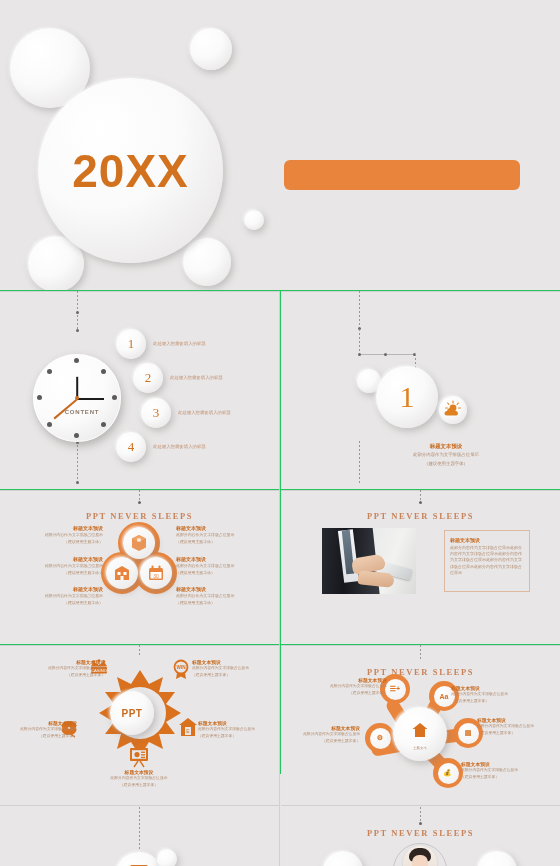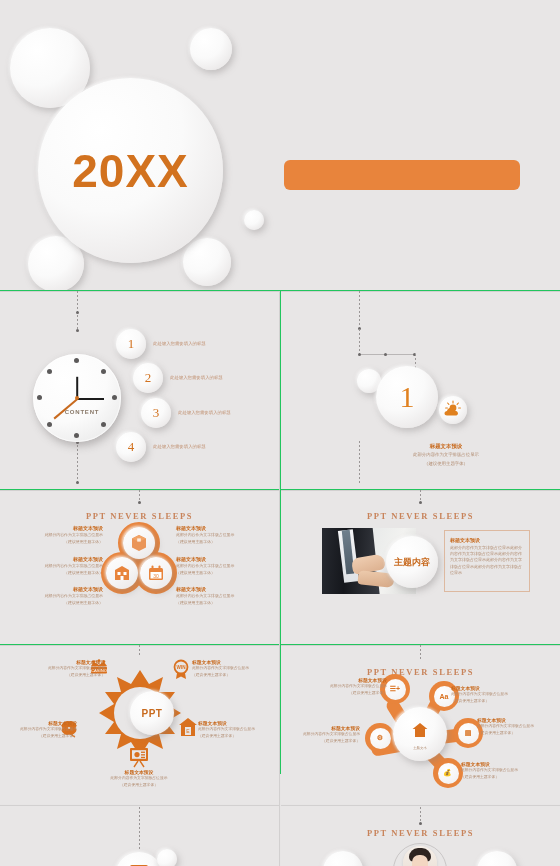--- a/index.html
+++ b/index.html
@@ -120,21 +120,21 @@
   #s5 .topic { position:absolute; left:105px; top:46px; width:52px; height:52px; }
   #s5 .topic span { position:absolute; inset:0; display:flex;align-items:center;justify-content:center;
      font-size:9px; font-weight:bold; color:#c86a1e; }
   #s5 .txtbox { position:absolute; left:163px; top:40px; width:86px; height:62px;
      border:1px solid #ddb9a0; padding:6px 5px; }
   #s5 .txtbox .ttl { font-size:5px; }
   #s5 .txtbox .body { font-size:4px; line-height:1.55; margin-top:2px; }
 
   
   #s6 { left:0; top:645px; width:279px; height:159px; }
-  #s6 .hubinner { position:absolute; left:130px; top:46px; width:44px; height:44px; }
+  #s6 .hubinner { position:absolute; left:110px; top:46px; width:44px; height:44px; }
   #s6 .hubinner span { position:absolute; inset:0; display:flex;align-items:center;justify-content:center;
      font-size:10px; font-weight:bold; color:#c86a1e; letter-spacing:.5px; }
   #s6 .blk { position:absolute; width:80px; }
   #s6 .blk .ttl { font-size:4.8px; }
   #s6 .blk .body { font-size:3.8px; line-height:1.5; margin-top:1px; }
   #s6 .ic { position:absolute; color:#d9711f; }
 
   
   #s7 { left:281px; top:645px; width:279px; height:159px; }
   #s7 .arm { position:absolute; background:#e8843c; transform-origin:0 50%; border-radius:8px; }
@@ -338,23 +338,20 @@
     <div class="hdr" style="top:21px;">PPT NEVER SLEEPS</div>
 
     <div class="photo">
       <div class="suit"></div>
         <div class="shirt"></div>
         <div class="tie"></div>
       <div class="tablet"></div>
         <div class="hand1"></div>
         <div class="hand2"></div>
     </div>
-    <div class="nc topic">
-      <span>主题内容</span>
-    </div>
     <div class="txtbox">
       <div class="ttl">标题文本预设</div>
       <div class="body">此部分内容作为文字排版占位显示此部分内容作为文字排版占位显示此部分内容作为文字排版占位显示此部分内容作为文字排版占位显示此部分内容作为文字排版占位显示</div>
     </div>
   </div>
 
   <div class="slide divtop" id="s6">
     <div class="stemline" style="left:139px; top:0; height:10px;"></div>
 
     <svg style="position:absolute; left:95px; top:23px;" width="90" height="90" viewBox="0 0 90 90">

